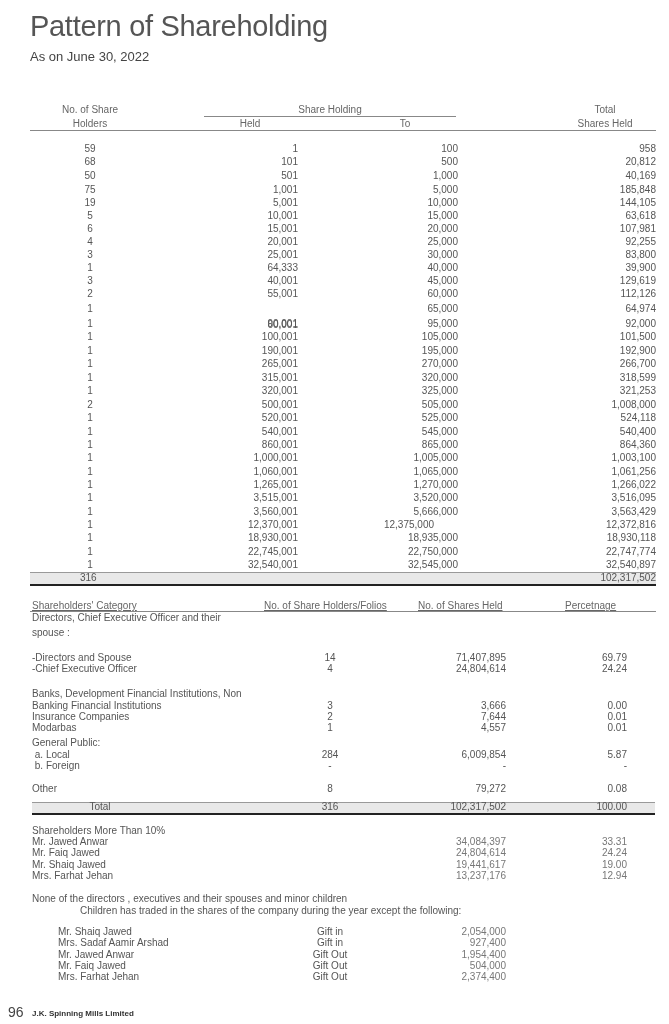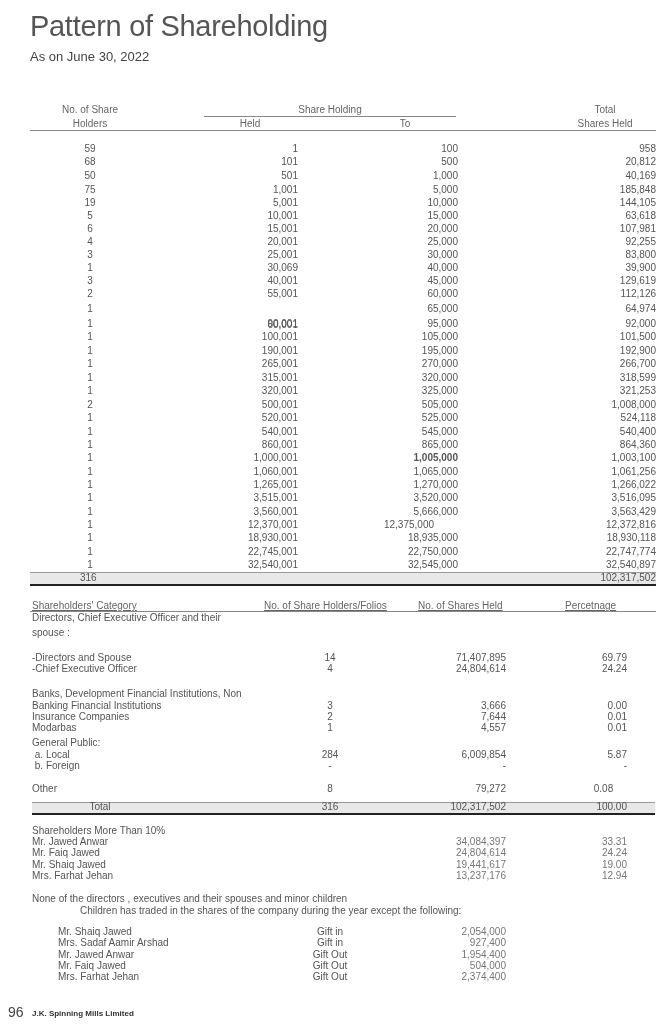--- a/index.html
+++ b/index.html
@@ -66,21 +66,21 @@
       <div class="abs txt r" style="left:540px;top:223px;width:116px;">107,981</div>
       <div class="abs txt c" style="left:60px;top:236px;width:60px;">4</div>
       <div class="abs txt r" style="left:200px;top:236px;width:98px;">20,001</div>
       <div class="abs txt r" style="left:360px;top:236px;width:98px;">25,000</div>
       <div class="abs txt r" style="left:540px;top:236px;width:116px;">92,255</div>
       <div class="abs txt c" style="left:60px;top:249px;width:60px;">3</div>
       <div class="abs txt r" style="left:200px;top:249px;width:98px;">25,001</div>
       <div class="abs txt r" style="left:360px;top:249px;width:98px;">30,000</div>
       <div class="abs txt r" style="left:540px;top:249px;width:116px;">83,800</div>
       <div class="abs txt c" style="left:60px;top:262px;width:60px;">1</div>
-      <div class="abs txt r" style="left:200px;top:262px;width:98px;">30,069</div>
+      <div class="abs txt r" style="left:200px;top:262px;width:98px;">64,333</div>
       <div class="abs txt r" style="left:360px;top:262px;width:98px;">40,000</div>
       <div class="abs txt r" style="left:540px;top:262px;width:116px;">39,900</div>
       <div class="abs txt c" style="left:60px;top:275px;width:60px;">3</div>
       <div class="abs txt r" style="left:200px;top:275px;width:98px;">40,001</div>
       <div class="abs txt r" style="left:360px;top:275px;width:98px;">45,000</div>
       <div class="abs txt r" style="left:540px;top:275px;width:116px;">129,619</div>
       <div class="abs txt c" style="left:60px;top:288px;width:60px;">2</div>
       <div class="abs txt r" style="left:200px;top:288px;width:98px;">55,001</div>
       <div class="abs txt r" style="left:360px;top:288px;width:98px;">60,000</div>
       <div class="abs txt r" style="left:540px;top:288px;width:116px;">112,126</div>
@@ -123,21 +123,21 @@
       <div class="abs txt c" style="left:60px;top:426px;width:60px;">1</div>
       <div class="abs txt r" style="left:200px;top:426px;width:98px;">540,001</div>
       <div class="abs txt r" style="left:360px;top:426px;width:98px;">545,000</div>
       <div class="abs txt r" style="left:540px;top:426px;width:116px;">540,400</div>
       <div class="abs txt c" style="left:60px;top:439px;width:60px;">1</div>
       <div class="abs txt r" style="left:200px;top:439px;width:98px;">860,001</div>
       <div class="abs txt r" style="left:360px;top:439px;width:98px;">865,000</div>
       <div class="abs txt r" style="left:540px;top:439px;width:116px;">864,360</div>
       <div class="abs txt c" style="left:60px;top:452px;width:60px;">1</div>
       <div class="abs txt r" style="left:200px;top:452px;width:98px;">1,000,001</div>
-      <div class="abs txt r" style="left:360px;top:452px;width:98px;font-weight:bold;">1,005,000</div>
+      <div class="abs txt r" style="left:360px;top:452px;width:98px;">1,005,000</div>
       <div class="abs txt r" style="left:540px;top:452px;width:116px;">1,003,100</div>
       <div class="abs txt c" style="left:60px;top:466px;width:60px;">1</div>
       <div class="abs txt r" style="left:200px;top:466px;width:98px;">1,060,001</div>
       <div class="abs txt r" style="left:360px;top:466px;width:98px;">1,065,000</div>
       <div class="abs txt r" style="left:540px;top:466px;width:116px;">1,061,256</div>
       <div class="abs txt c" style="left:60px;top:479px;width:60px;">1</div>
       <div class="abs txt r" style="left:200px;top:479px;width:98px;">1,265,001</div>
       <div class="abs txt r" style="left:360px;top:479px;width:98px;">1,270,000</div>
       <div class="abs txt r" style="left:540px;top:479px;width:116px;">1,266,022</div>
       <div class="abs txt c" style="left:60px;top:492px;width:60px;">1</div>
@@ -206,21 +206,21 @@
       <div class="abs txt c" style="left:300px;top:749px;width:60px;">284</div>
       <div class="abs txt r" style="left:400px;top:749px;width:106px;">6,009,854</div>
       <div class="abs txt r" style="left:580px;top:749px;width:47px;">5.87</div>
       <div class="abs txt " style="left:32px;top:760px;white-space:pre;"> b. Foreign</div>
       <div class="abs txt c" style="left:300px;top:760px;width:60px;">-</div>
       <div class="abs txt r" style="left:400px;top:760px;width:106px;">-</div>
       <div class="abs txt r" style="left:580px;top:760px;width:47px;">-</div>
       <div class="abs txt " style="left:32px;top:783px;white-space:pre;">Other</div>
       <div class="abs txt c" style="left:300px;top:783px;width:60px;">8</div>
       <div class="abs txt r" style="left:400px;top:783px;width:106px;">79,272</div>
-      <div class="abs txt r" style="left:580px;top:783px;width:47px;text-align:center;">0.08</div>
+      <div class="abs txt r" style="left:580px;top:783px;width:47px;">0.08</div>
     </div>
 
   <div class="abs txt" style="left:32px;top:688px;">Banks, Development Financial Institutions, Non</div>
   <div class="abs txt" style="left:32px;top:737px;">General Public:</div>
 
   <div class="totalbar" style="left:32px;top:802px;width:623px;height:10px;"></div>
   <div class="abs txt c" style="left:60px;top:801px;width:80px;">Total</div>
   <div class="abs txt c" style="left:300px;top:801px;width:60px;">316</div>
   <div class="abs txt r" style="left:400px;top:801px;width:106px;">102,317,502</div>
   <div class="abs txt r" style="left:580px;top:801px;width:47px;">100.00</div>

